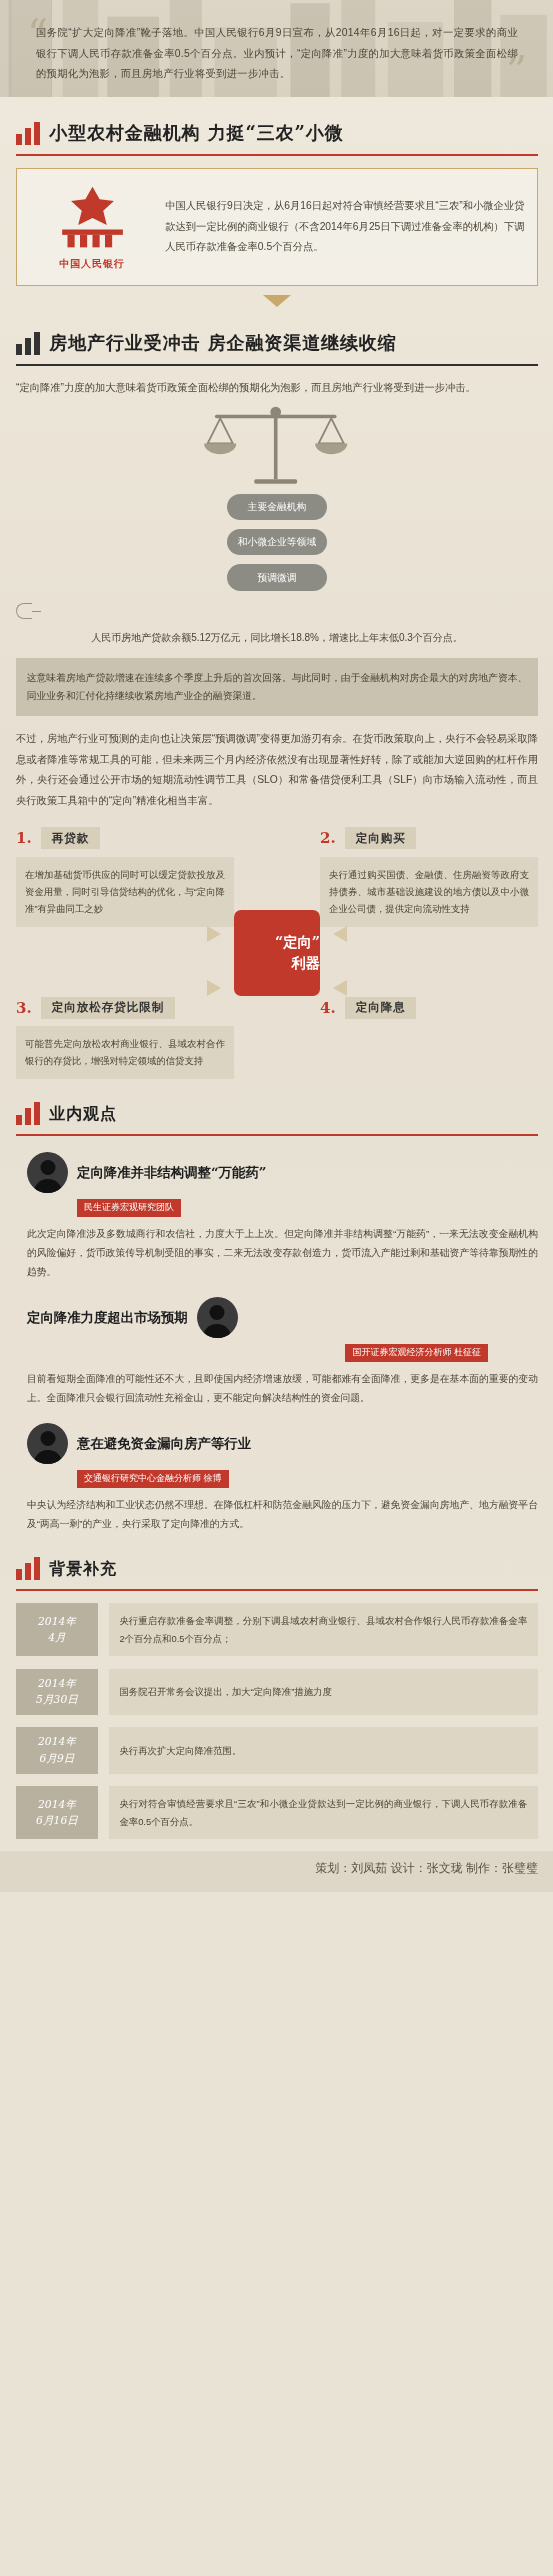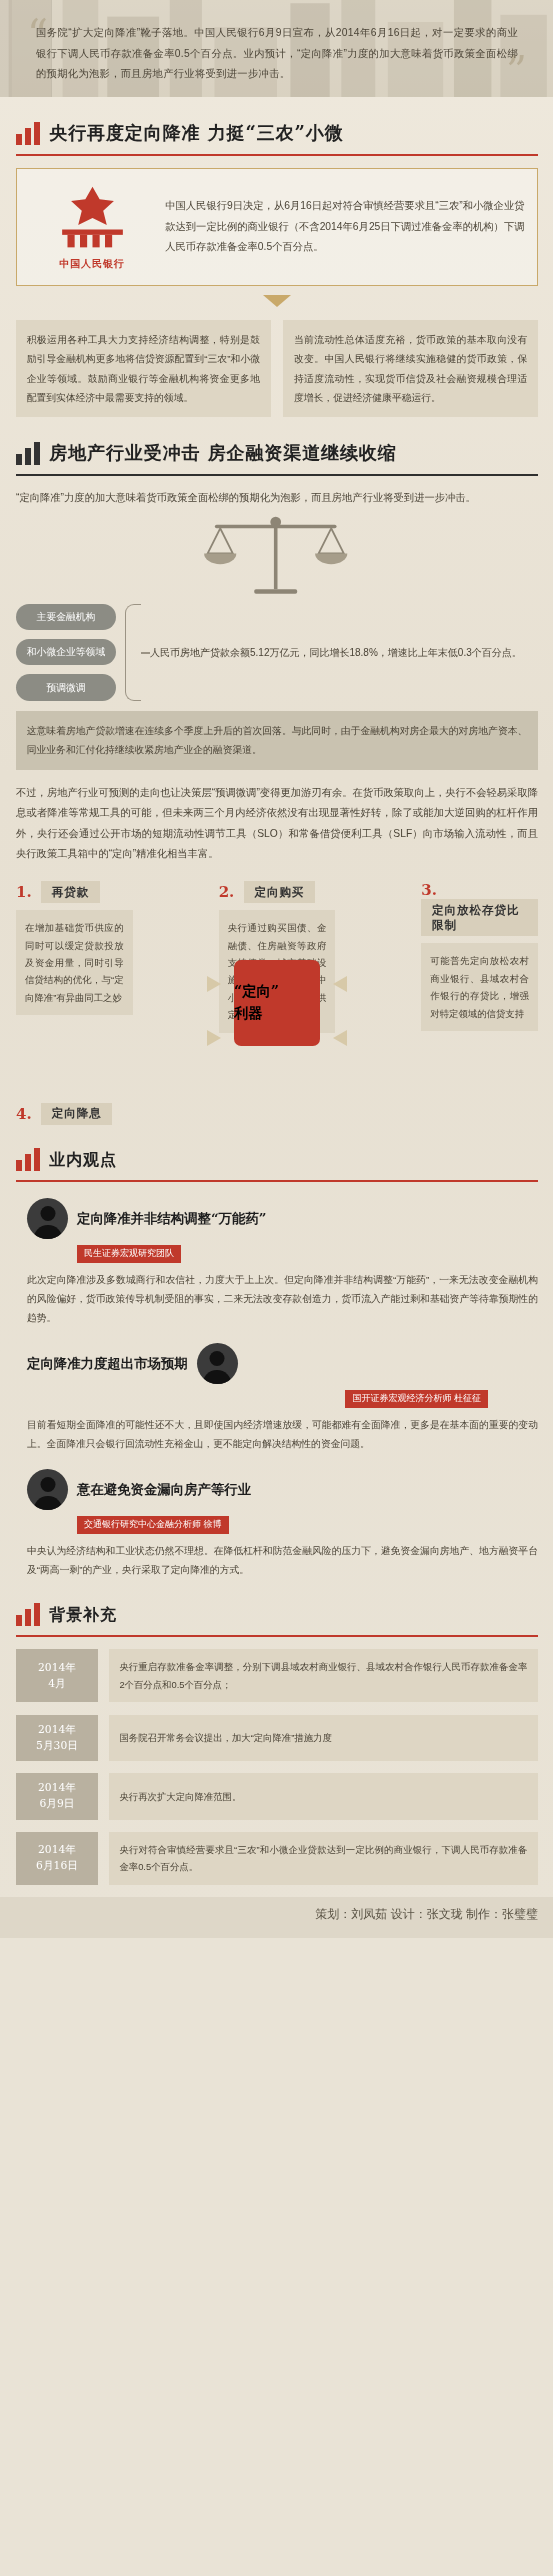--- a/index.html
+++ b/index.html
@@ -114,21 +114,21 @@
     flex:1; background:#ded6c4; padding:10.7px 10.7px;
     font-size:9.8px; line-height:1.95; color:#4a4336; text-align:justify;
   }
 
   
   .scale-fig {
     margin:5.4px auto 1.8px auto; width:179px; height:86px; position:relative;
   }
   .brace-block {
     margin:3.6px 16px 0 16px;
-    display:flex; gap:9px; align-items:center;
+    display:flex; gap:9px; align-items:center;flex-direction:column;
   }
   .pills { display:flex; flex-direction:column; gap:9px; width:100px; flex:0 0 100px;}
   .pill {
     background:#8c8c84; color:#fff; font-size:9.8px;
     border-radius:14.3px; padding:6.3px 3.6px; text-align:center; line-height:1.4;
   }
   .brace {
     width:16px; flex:0 0 16px; align-self:stretch;
     border-left:1.8px solid #9b9384;
     border-top:1.8px solid #9b9384;
@@ -148,42 +148,42 @@
   }
   .para {
     margin:12.5px 16px 0 16px; font-size:10.3px; line-height:2.0;
     color:#4a4336; text-align:justify;
   }
 
   
   .grid4 {
     margin:16px 16px 0 16px;
     position:relative;
-    display:grid; grid-template-columns:1fr 1fr 1fr; gap:70px 86px;
+    display:grid; grid-template-columns:1fr 1fr; gap:70px 86px;
   }
   .gbox { position:relative; }
   .gnum {
     font-size:15px; font-weight:bold; color:#c0392b;
     font-family:"DejaVu Serif", serif;
     display:inline-block; margin-right:5.4px; vertical-align:middle;
   }
   .gtag {
     display:inline-block; background:#d8cfbb; color:#333;
     font-size:11.6px; font-weight:bold; padding:3.6px 10.7px; vertical-align:middle;
     letter-spacing:0.9px;
   }
   .gtext {
     margin-top:7.1px; background:#dcd4c2; padding:9px;
     font-size:9.4px; line-height:1.85; color:#4a4336; text-align:justify;
   }
   .center-badge {
     position:absolute; left:50%; top:50%; transform:translate(-50%,-50%);
-    width:86px; height:86px; background:#c0392b; color:#000000;
+    width:86px; height:86px; background:#c0392b; color:#ffffff;
     border-radius:7.1px; display:flex; flex-direction:column;
-    align-items:flex-start; justify-content:center; font-weight:bold;
+    align-items:flex-end; justify-content:center; font-weight:bold;
     font-size:14.3px; line-height:1.5; z-index:5;
     font-family:"DejaVu Serif", serif;
   }
   .arrow-sm { position:absolute; width:0;height:0; z-index:4;}
   .ar-tl { left:calc(50% - 70px); top:calc(50% - 27px);
     border-top:8px solid transparent;border-bottom:8px solid transparent;border-left:14.3px solid #d7c9a8;}
   .ar-tr { right:calc(50% - 70px); top:calc(50% - 27px);
     border-top:8px solid transparent;border-bottom:8px solid transparent;border-right:14.3px solid #d7c9a8;}
   .ar-bl { left:calc(50% - 70px); bottom:calc(50% - 43px);
     border-top:8px solid transparent;border-bottom:8px solid transparent;border-left:14.3px solid #d7c9a8;}
@@ -217,21 +217,21 @@
   .op-right { text-align:right; }
   .op-right .op-by { margin:5.4px 50px 0 0; }
   .op-right .op-body { text-align:justify; }
 
   
   .timeline { margin:10.7px 16px 0 16px; position:relative; }
   .tl-row { display:flex; gap:10.7px; margin-bottom:12.5px; align-items:stretch; }
   .tl-date {
     flex:0 0 82px; background:#b9b1a0; color:#fff; font-size:10.7px;
     display:flex; flex-direction:column; align-items:center; justify-content:center;
-    padding:7.1px 1.8px; line-height:1.5;
+    padding:7.1px 1.8px; font-style:italic; line-height:1.5;
     font-family:"DejaVu Serif", serif;
   }
   .tl-text {
     flex:1; background:#ded6c4; padding:9px 10.7px;
     font-size:9.4px; line-height:1.85; color:#4a4336; text-align:justify;
     display:flex; align-items:center;
   }
   .footer {
     margin-top:12.5px; padding:9px 16px 14.3px 16px;
     font-size:12px; color:#5a5345; text-align:right; background:#ded7c8;
@@ -260,21 +260,21 @@
     <span class="quote-mark q-close">”</span>
     <p>国务院“扩大定向降准”靴子落地。中国人民银行6月9日宣布，从2014年6月16日起，对一定要求的商业银行下调人民币存款准备金率0.5个百分点。业内预计，“定向降准”力度的加大意味着货币政策全面松绑的预期化为泡影，而且房地产行业将受到进一步冲击。</p>
   </div>
 
   <div class="sec-head">
     <span class="bars">
         <i></i>
         <i></i>
         <i></i>
       </span>
-    <span class="sec-title">央行再度定向降准 力挺“三农”小微</span>
+    <span class="sec-title">小型农村金融机构 力挺“三农”小微</span>
   </div>
 
   <div class="bank-wrap">
     <div class="bank-logo">
       <div class="bank-emblem">
         <svg viewBox="0 0 84 76" width="75" height="68">
           <path d="M42 4 L50 18 L66 20 L54 31 L58 47 L42 39 L26 47 L30 31 L18 20 L34 18 Z" fill="#c0392b"></path>
           <rect x="8" y="52" width="68" height="6" fill="#c0392b"></rect>
           <rect x="14" y="58" width="8" height="14" fill="#c0392b"></rect>
           <rect x="28" y="58" width="8" height="14" fill="#c0392b"></rect>
@@ -282,24 +282,20 @@
           <rect x="56" y="58" width="8" height="14" fill="#c0392b"></rect>
         </svg>
       </div>
       <div class="bank-name">中国人民银行</div>
     </div>
     <div class="bank-text">中国人民银行9日决定，从6月16日起对符合审慎经营要求且“三农”和小微企业贷款达到一定比例的商业银行（不含2014年6月25日下调过准备金率的机构）下调人民币存款准备金率0.5个百分点。</div>
   </div>
 
   <div class="arrow-down"></div>
 
-  <div class="two-col">
-    <div class="col-card">积极运用各种工具大力支持经济结构调整，特别是鼓励引导金融机构更多地将信贷资源配置到“三农”和小微企业等领域。鼓励商业银行等金融机构将资金更多地配置到实体经济中最需要支持的领域。</div>
-    <div class="col-card">当前流动性总体适度充裕，货币政策的基本取向没有改变。中国人民银行将继续实施稳健的货币政策，保持适度流动性，实现货币信贷及社会融资规模合理适度增长，促进经济健康平稳运行。</div>
-  </div>
 
   <div class="sec-head dark">
     <span class="bars dark">
         <i></i>
         <i></i>
         <i></i>
       </span>
     <span class="sec-title">房地产行业受冲击 房企融资渠道继续收缩</span>
   </div>
 

